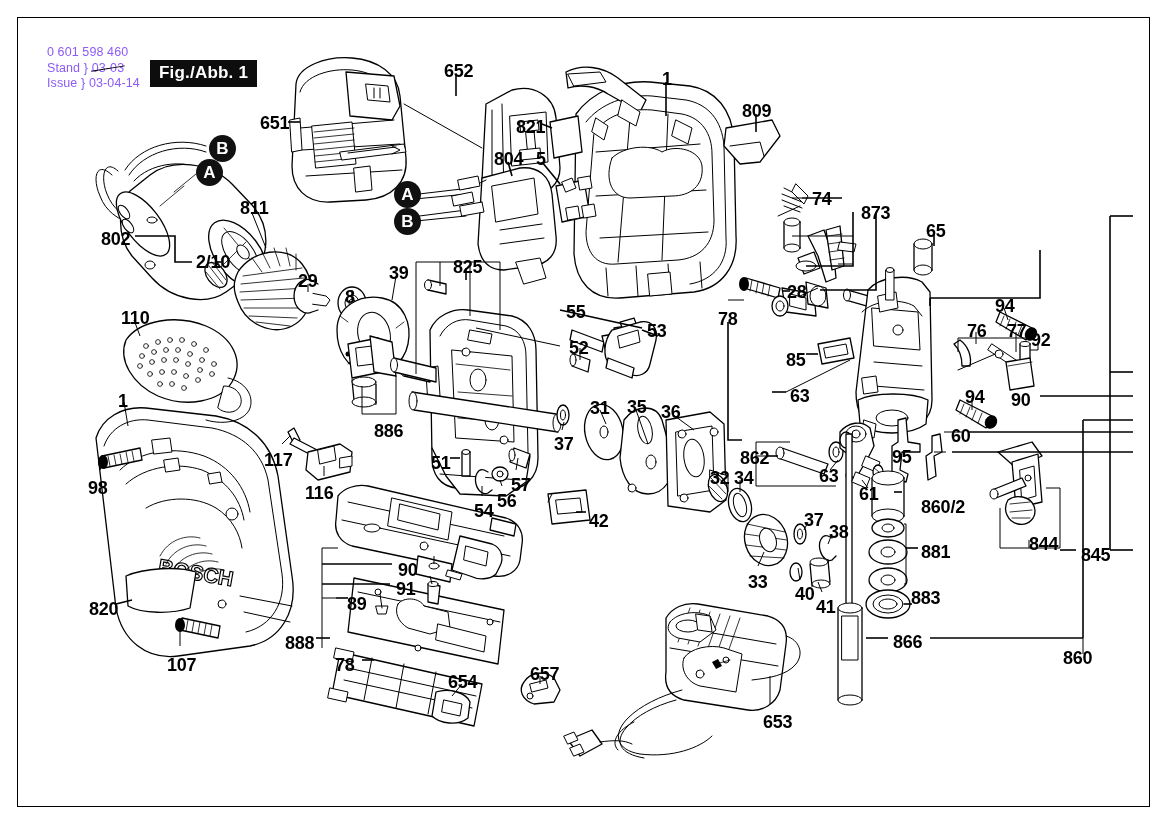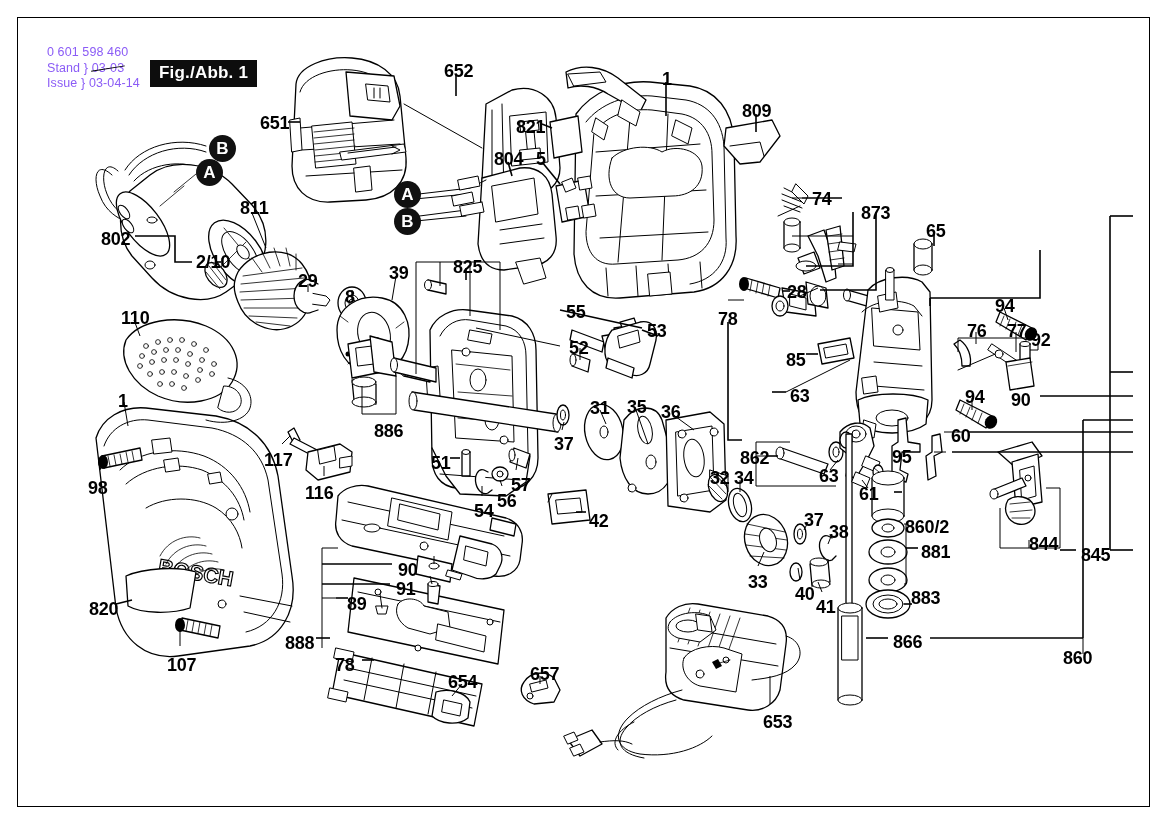--- a/index.html
+++ b/index.html
@@ -823,21 +823,21 @@
       <div class="lbl" style="left: 590px; top: 399px;">31</div>
       <div class="lbl" style="left: 627px; top: 398px;">35</div>
       <div class="lbl" style="left: 661px; top: 403px;">36</div>
       <div class="lbl" style="left: 710px; top: 469px;">32</div>
       <div class="lbl" style="left: 734px; top: 469px;">34</div>
       <div class="lbl" style="left: 589px; top: 512px;">42</div>
       <div class="lbl" style="left: 748px; top: 573px;">33</div>
       <div class="lbl" style="left: 740px; top: 449px;">862</div>
       <div class="lbl" style="left: 819px; top: 467px;">63</div>
       <div class="lbl" style="left: 859px; top: 485px;">61</div>
-      <div class="lbl" style="left: 905px; top: 518px;">860/2</div>
+      <div class="lbl" style="left: 905px; top: 498px; padding-left: 16px;">860/2</div>
       <div class="lbl" style="left: 951px; top: 427px;">60</div>
       <div class="lbl" style="left: 892px; top: 448px;">95</div>
       <div class="lbl" style="left: 804px; top: 511px;">37</div>
       <div class="lbl" style="left: 829px; top: 523px;">38</div>
       <div class="lbl" style="left: 795px; top: 585px;">40</div>
       <div class="lbl" style="left: 816px; top: 598px;">41</div>
       <div class="lbl" style="left: 921px; top: 543px;">881</div>
       <div class="lbl" style="left: 911px; top: 589px;">883</div>
       <div class="lbl" style="left: 893px; top: 633px;">866</div>
       <div class="lbl" style="left: 1029px; top: 535px;">844</div>

